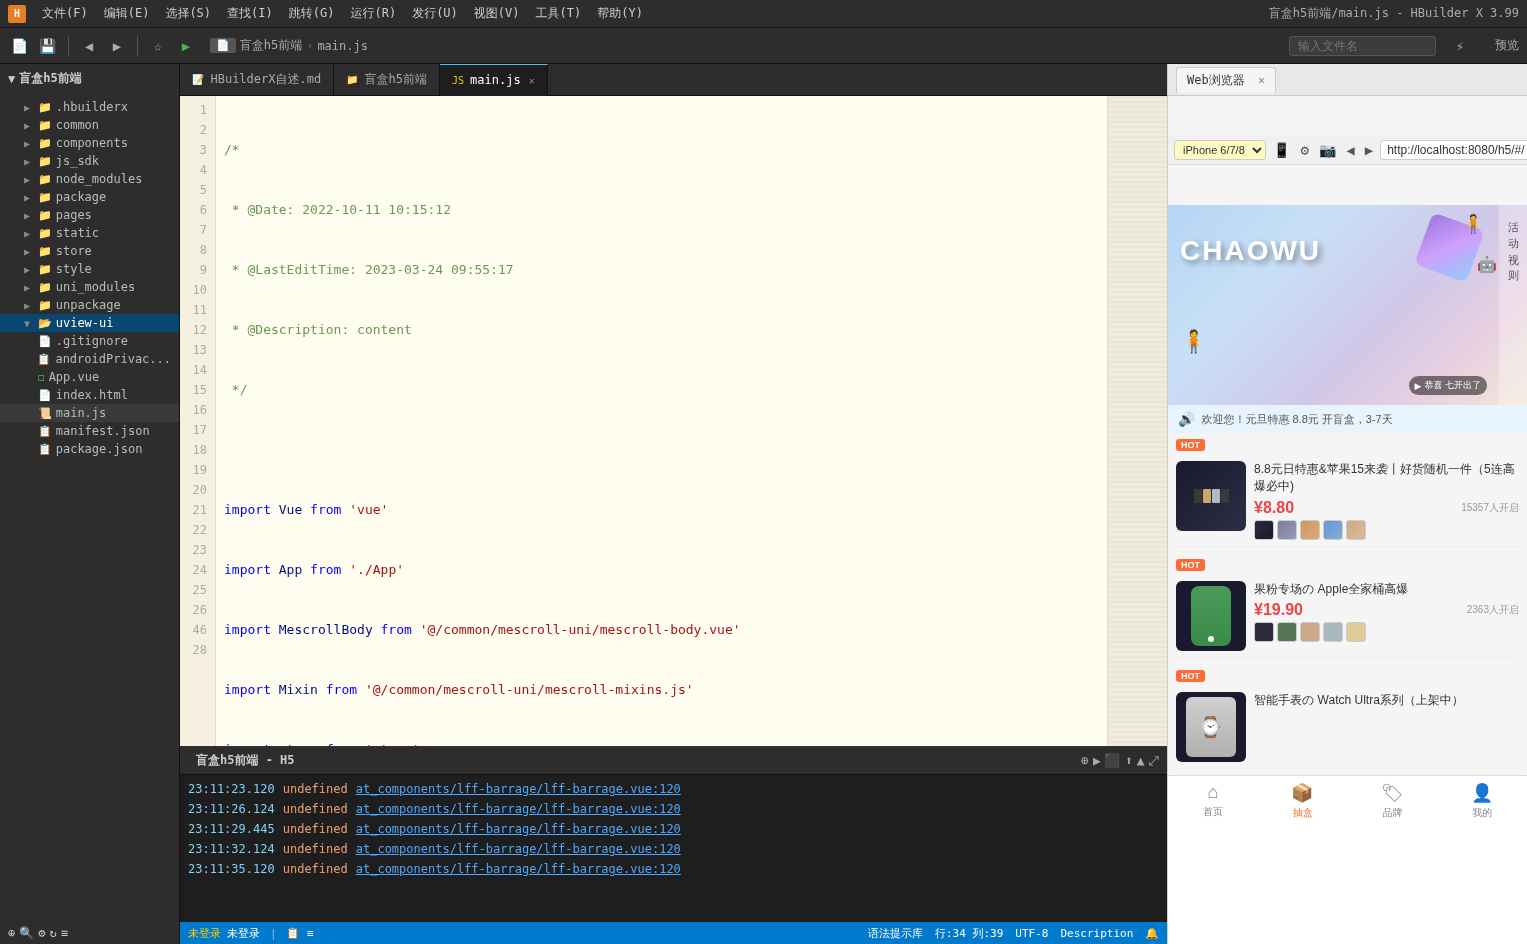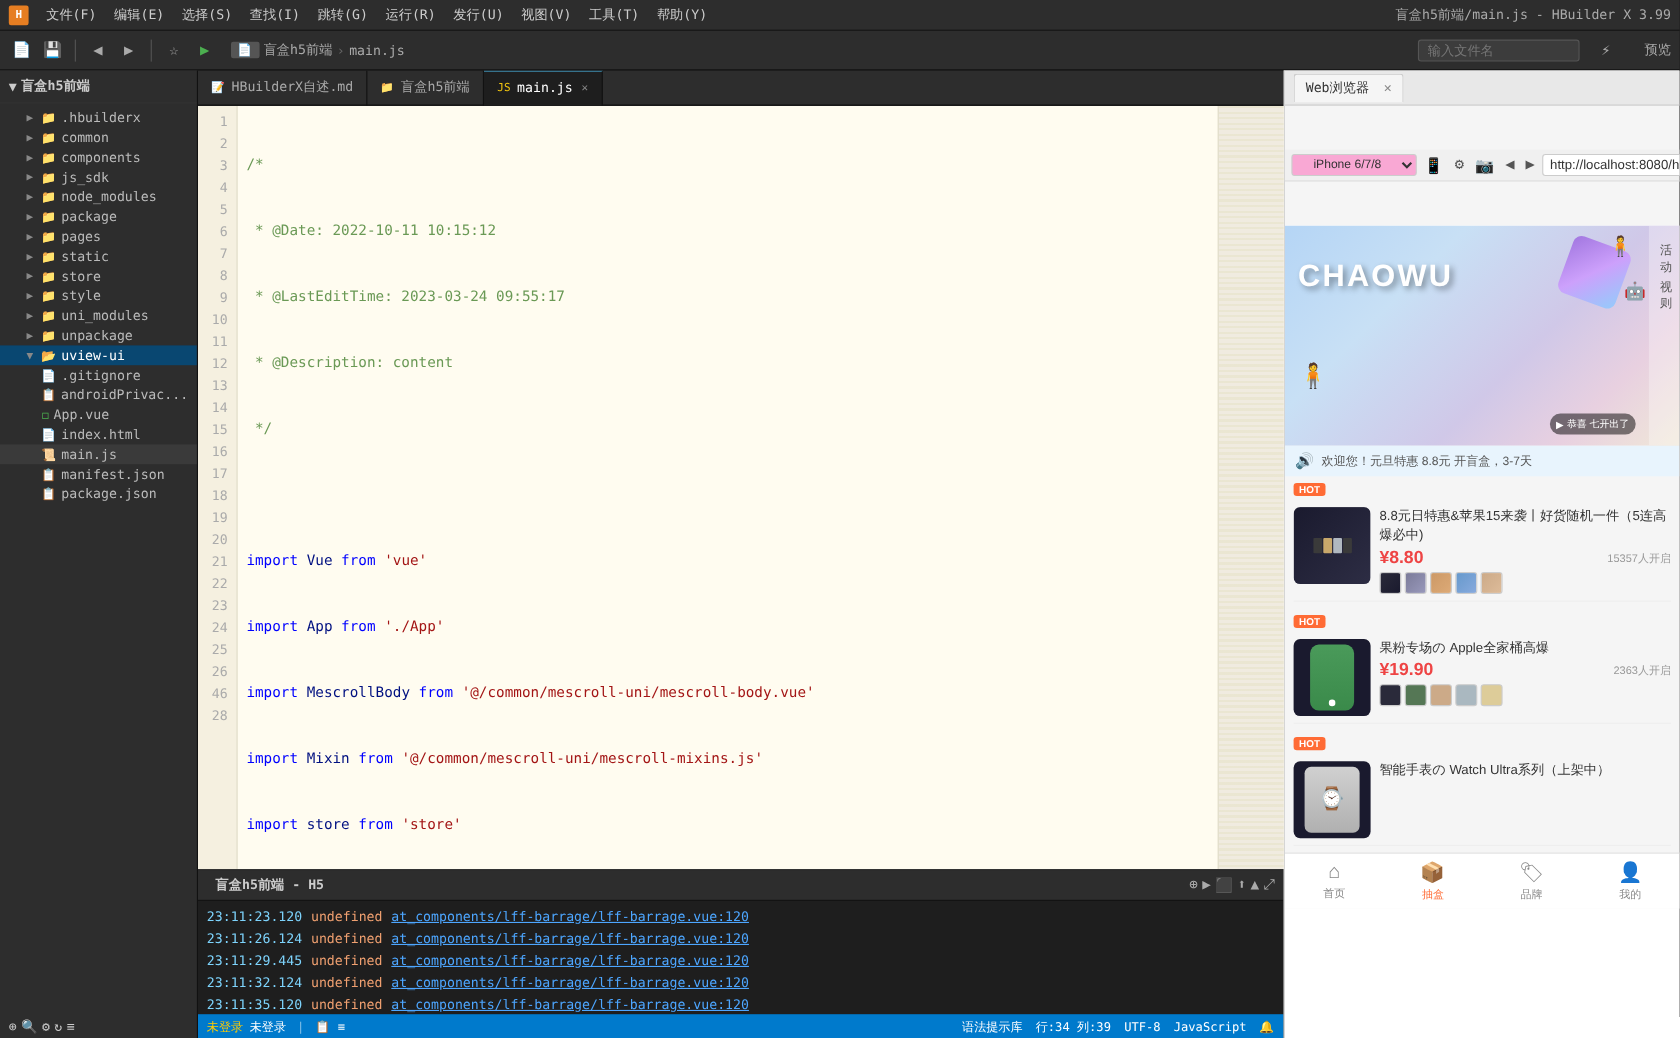--- a/index.html
+++ b/index.html
@@ -59,21 +59,21 @@
     .c-comment { color: #6a9955; }
     .c-keyword { color: #0000ff; }
     .c-string { color: #a31515; }
     .c-var { color: #001080; }
 
     
     #minimap { width: 60px; background: #f0ebe0; border-left: 1px solid #e0dcc8; overflow: hidden; }
     .minimap-placeholder { width: 60px; height: 100%; background: linear-gradient(to bottom, #e8e4d8, #f0ebe0); opacity: 0.5; }
 
     
-    #bottom-panel { height: 132px; background: #1e1e1e; border-top: 1px solid #333; display: flex; flex-direction: column; }
+    #bottom-panel { height: 176px; background: #1e1e1e; border-top: 1px solid #333; display: flex; flex-direction: column; }
     #bottom-tabs { display: flex; align-items: center; background: #2d2d2d; height: 28px; border-bottom: 1px solid #111; padding: 0 8px; gap: 4px; }
     .bottom-tab-title { font-size: 12px; color: #ccc; font-weight: bold; padding: 0 8px; }
     #bottom-content { flex: 1; overflow-y: auto; padding: 4px 8px; font-size: 12px; color: #ccc; }
     #bottom-content::-webkit-scrollbar { width: 4px; }
     #bottom-content::-webkit-scrollbar-thumb { background: #555; }
     .log-line { display: flex; gap: 8px; padding: 1px 0; line-height: 18px; }
     .log-time { color: #7dd3fc; white-space: nowrap; }
     .log-level { color: #f0a070; }
     .log-link { color: #4da6ff; text-decoration: underline; cursor: pointer; }
 
@@ -83,21 +83,21 @@
     #statusbar .sb-right { margin-left: auto; display: flex; gap: 12px; align-items: center; }
     #statusbar .sb-item { cursor: pointer; white-space: nowrap; }
 
     
     #browser-panel { width: 360px; background: #f5f5f5; border-left: 1px solid #ccc; display: flex; flex-direction: column; overflow: hidden; gap: 40px; }
     #browser-tabs { display: flex; align-items: center; background: #e8e8e8; height: 32px; border-bottom: 1px solid #ccc; padding: 0 8px; }
     .browser-tab { font-size: 12px; color: #333; padding: 4px 10px; cursor: pointer; background: #f5f5f5; border: 1px solid #ccc; border-bottom: none; border-radius: 3px 3px 0 0; }
     .browser-tab .close-x { margin-left: 6px; color: #888; }
     #browser-toolbar { display: flex; align-items: center; gap: 4px; padding: 4px 6px; background: #f0f0f0; border-bottom: 1px solid #ddd; }
     #browser-toolbar .url-bar { flex: 1; border: 1px solid #ccc; background: white; padding: 2px 6px; border-radius: 3px; font-size: 12px; color: #333; }
-    #browser-toolbar .device-select { border: 1px solid #ccc; background: #f9a8d4; padding: 2px 15px; border-radius: 3px; font-size: 11px; color: #333; }
+    #browser-toolbar .device-select { border: 1px solid #ccc; background: #fef9c3; padding: 2px 4px; border-radius: 3px; font-size: 11px; color: #333; }
     #browser-toolbar .nav-btn { color: #555; cursor: pointer; font-size: 14px; padding: 0 3px; }
     #browser-content { flex: 1; overflow-y: auto; background: #fff; position: relative; }
     #browser-content::-webkit-scrollbar { width: 4px; }
     #browser-content::-webkit-scrollbar-thumb { background: #ccc; }
 
     
     .app-container { width: 100%; background: #f5f5f5; font-family: sans-serif; position: relative; }
     .app-header { background: linear-gradient(135deg, #b5d5f5 0%, #c8e0f5 30%, #d0c8e8 60%, #e8d0e0 80%, #f0e8d8 100%); padding: 12px; position: relative; min-height: 200px; overflow: hidden; }
     .activity-bar { position: absolute; right: 0; top: 0; width: 28px; background: rgba(255,255,255,0.3); display: flex; flex-direction: column; align-items: center; gap: 0; height: 100%; }
     .activity-item { writing-mode: vertical-lr; font-size: 11px; color: #555; padding: 8px 2px; cursor: pointer; }
@@ -477,21 +477,21 @@
       <div class="sb-left">
         <span style="color:#ffcc00;">未登录</span>
         <span>未登录</span>
         <span style="margin:0 4px; opacity:0.5;">|</span>
         <span style="font-size:11px;">📋 ≡</span>
       </div>
       <div class="sb-right">
         <span class="sb-item">语法提示库</span>
         <span class="sb-item">行:34  列:39</span>
         <span class="sb-item">UTF-8</span>
-        <span class="sb-item">JavaScript</span>
+        <span class="sb-item">Description</span>
         <span class="sb-item">🔔</span>
       </div>
     </div>
   </div>
 
   <div id="browser-panel">
     <div id="browser-tabs">
       <div class="browser-tab">
         <span>Web浏览器</span>
         <span class="close-x">✕</span>

